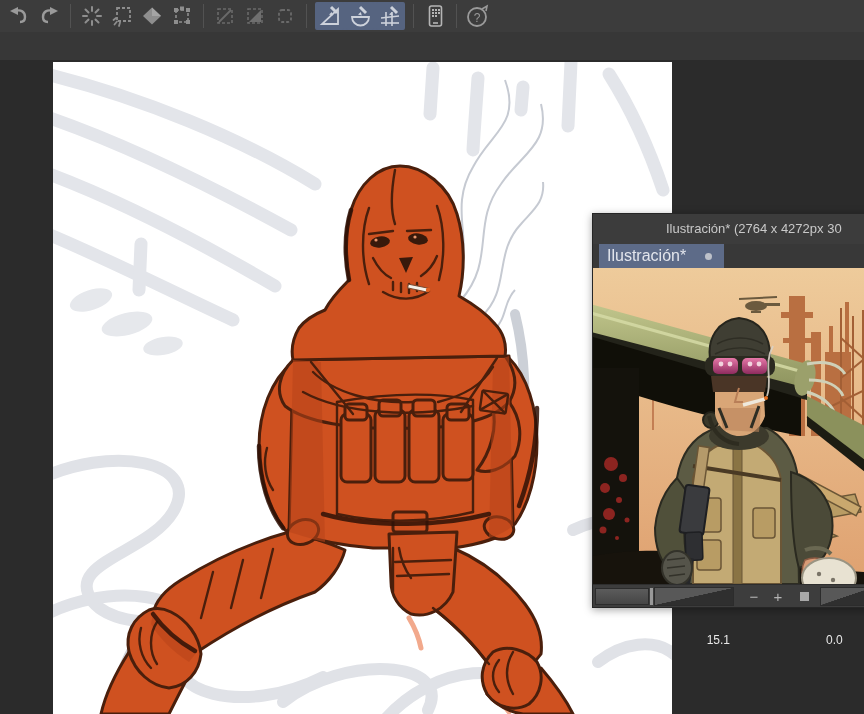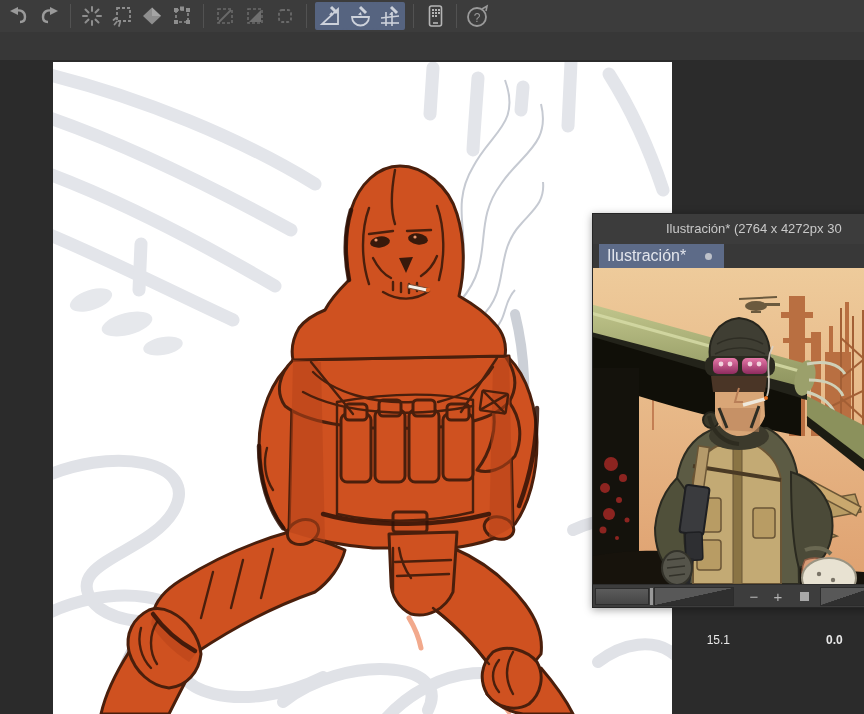--- a/index.html
+++ b/index.html
@@ -61,21 +61,21 @@
   .wedge{
     position:relative;width:78px;height:17px;
     background:linear-gradient(to bottom right,#585858 49.6%,#2f2f2f 50.4%);
     border:1px solid #2c2c2c;
   }
   .wedge .val{
     position:absolute;right:3px;top:0;height:17px;line-height:17px;
     color:#e8e8e8;font-size:12px;margin-top:44px;
   }
   .wedge.rot{width:50px;margin-left:6px;}
-  .wedge.rot .val{right:auto;left:5px;font-weight:bold;}
+  .wedge.rot .val{right:auto;left:5px;}
   .zbtn{
     background:transparent;border:none;color:#b4b4b4;font-size:15px;line-height:15px;
     width:24px;height:20px;padding:0;cursor:pointer;
   }
   .zbtn.minus{margin-left:8px;}
   .fitbtn{
     background:transparent;border:none;width:20px;height:20px;padding:0;cursor:pointer;
     display:flex;align-items:center;justify-content:center;margin-left:4px;
   }
   .fitbtn .sq{width:9px;height:9px;background:#a8a8a8;display:block;}

